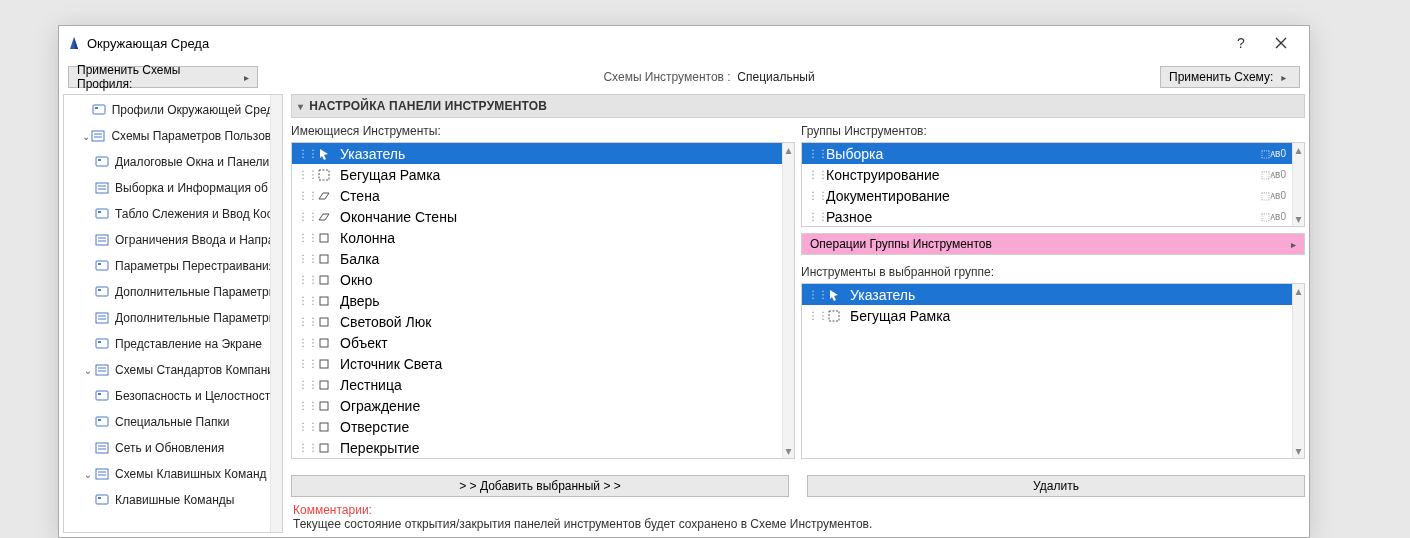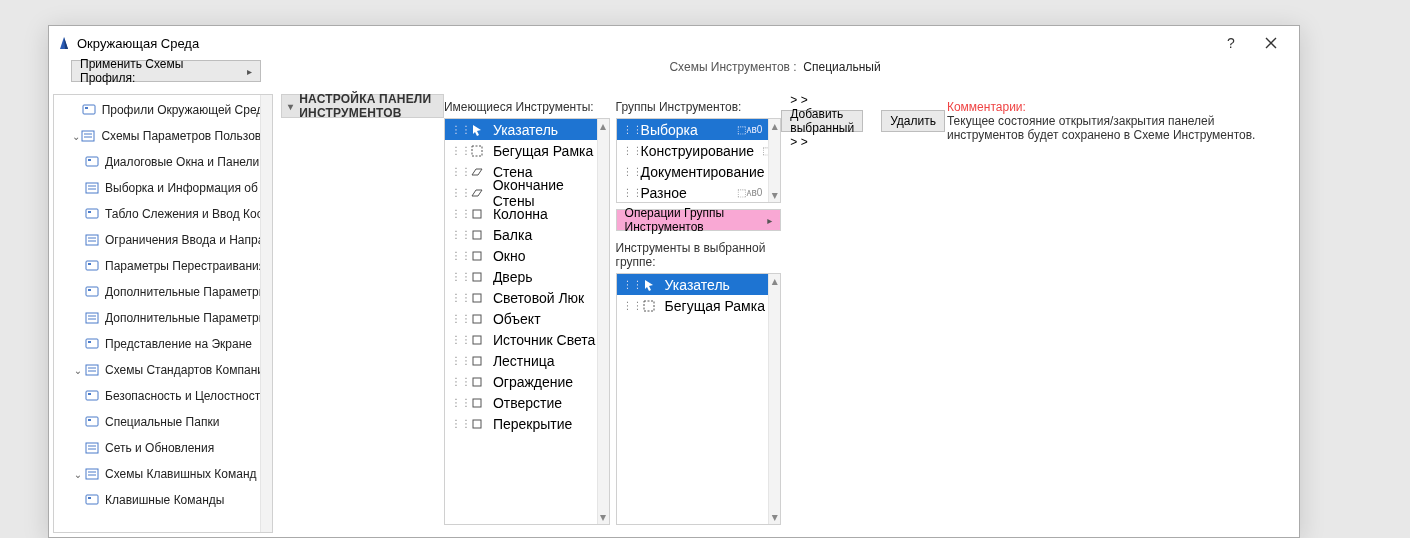--- a/index.html
+++ b/index.html
@@ -1,37 +1,37 @@
 <!DOCTYPE html>
 <html><head>
 <meta charset="utf-8">
 <style>
   * { box-sizing: border-box; margin: 0; padding: 0; font-family: "Segoe UI", Tahoma, sans-serif; font-size: 12px; }
   body { background: #e8e8e8; width: 1410px; height: 538px; overflow: hidden; position: relative; }
-  .window { position: absolute; left: 48px; top: 25px; width: 1252px; height: 513px; background: #fff; border: 1px solid #aaa; box-shadow: 0 4px 24px rgba(0,0,0,0.15); display: flex; flex-direction: column; overflow: hidden; }
+  .window { position: absolute; left: 58px; top: 25px; width: 1252px; height: 513px; background: #fff; border: 1px solid #aaa; box-shadow: 0 4px 24px rgba(0,0,0,0.15); display: flex; flex-direction: column; overflow: hidden; }
   .titlebar { height: 34px; display: flex; align-items: center; padding: 0 8px; }
   .titlebar .app-icon { width: 14px; height: 14px; margin-right: 6px; }
   .titlebar .title { flex: 1; font-size: 13px; }
   .titlebar .help, .titlebar .close { width: 40px; height: 30px; display: flex; align-items: center; justify-content: center; font-size: 14px; color: #333; cursor: pointer; }
-  .subbar { height: 34px; display: flex; align-items: flex-start; padding: 0 22px; gap: 12px; }
+  .subbar { height: 34px; display: flex; align-items: center; padding: 0 9px; gap: 12px; }
   .btn { background: #e9e9e9; border: 1px solid #bdbdbd; height: 22px; display: inline-flex; align-items: center; padding: 0 8px; cursor: pointer; }
   .btn.dropdown::after { content: "▸"; margin-left: 8px; font-size: 10px; color: #555; }
   .subbar .spacer { flex: 1; }
   .subbar .crumbs { color: #555; }
   .content { flex: 1; display: flex; min-height: 0; border-top: 0; }
   .sidebar { width: 220px; border: 1px solid #d0d0d0; margin: 0 4px 4px 4px; overflow: hidden; position: relative; }
   .sidebar-scroll { position: absolute; right: 0; top: 0; bottom: 0; width: 12px; background: #f3f3f3; border-left: 1px solid #e5e5e5; }
   .side-list { padding: 2px 0; }
   .side-item { display: flex; align-items: center; height: 26px; padding-left: 6px; white-space: nowrap; overflow: hidden; cursor: pointer; }
   .side-item.level2 { padding-left: 18px; }
   .side-item.level3 { padding-left: 30px; }
   .side-item .chev { width: 12px; font-size: 10px; color: #666; display: inline-flex; justify-content: center; }
   .side-item .ic { width: 16px; height: 16px; margin-right: 5px; display: inline-flex; align-items: center; justify-content: center; }
   .side-item .lbl { font-size: 12px; color: #222; }
-  .main { flex: 1; display: flex; padding: 0 4px 12px 4px; min-width: 0; }
+  .main { flex: 1; display: flex; flex-direction: column; padding: 0 4px 0 4px; min-width: 0; }
   .section-header { background: #e4e4e4; border: 1px solid #cfcfcf; height: 24px; display: flex; align-items: center; padding: 0 6px; font-weight: bold; font-size: 11px; color: #333; letter-spacing: 0.2px; }
   .section-header::before { content: "▾"; font-size: 10px; margin-right: 6px; color: #666; }
   .panels { flex: 1; display: flex; gap: 6px; padding: 6px 0 0 0; min-height: 0; }
   .col { flex: 1; display: flex; flex-direction: column; min-width: 0; }
   .col-label { font-size: 12px; color: #333; margin-bottom: 4px; }
   .listbox { border: 1px solid #d0d0d0; flex: 1; position: relative; overflow: hidden; min-height: 0; }
   .listbox.scompact { flex: 0 0 auto; height: 85px; }
   .listbox.sm { flex: 1; }
   .listbox .scroll { position: absolute; right: 0; top: 0; bottom: 0; width: 12px; background: #f3f3f3; border-left: 1px solid #e5e5e5; display: flex; flex-direction: column; align-items: center; justify-content: space-between; color: #888; font-size: 9px; }
   .row { height: 21px; display: flex; align-items: center; padding-left: 6px; gap: 8px; cursor: pointer; }
@@ -75,20 +75,23 @@
   <div class="subbar">
     <div class="btn dropdown" style="width:190px">
       <span>Применить Схемы Профиля:</span>
     </div>
     <div class="spacer"></div>
     <span class="crumbs">
       <span>Схемы Инструментов :</span>&nbsp;
       <span style="color:#222">Специальный</span>
     </span>
     <div class="spacer"></div>
+    <div class="btn dropdown" style="width:140px">
+      <span>Применить Схему:</span>
+    </div>
   </div>
 
   <div class="content">
 
     <div class="sidebar">
       <div class="side-list" id="side-list">
           <div class="side-item level2">
             <span class="chev"></span>
             <span class="ic">
               <svg width="16" height="14" viewBox="0 0 16 14">

